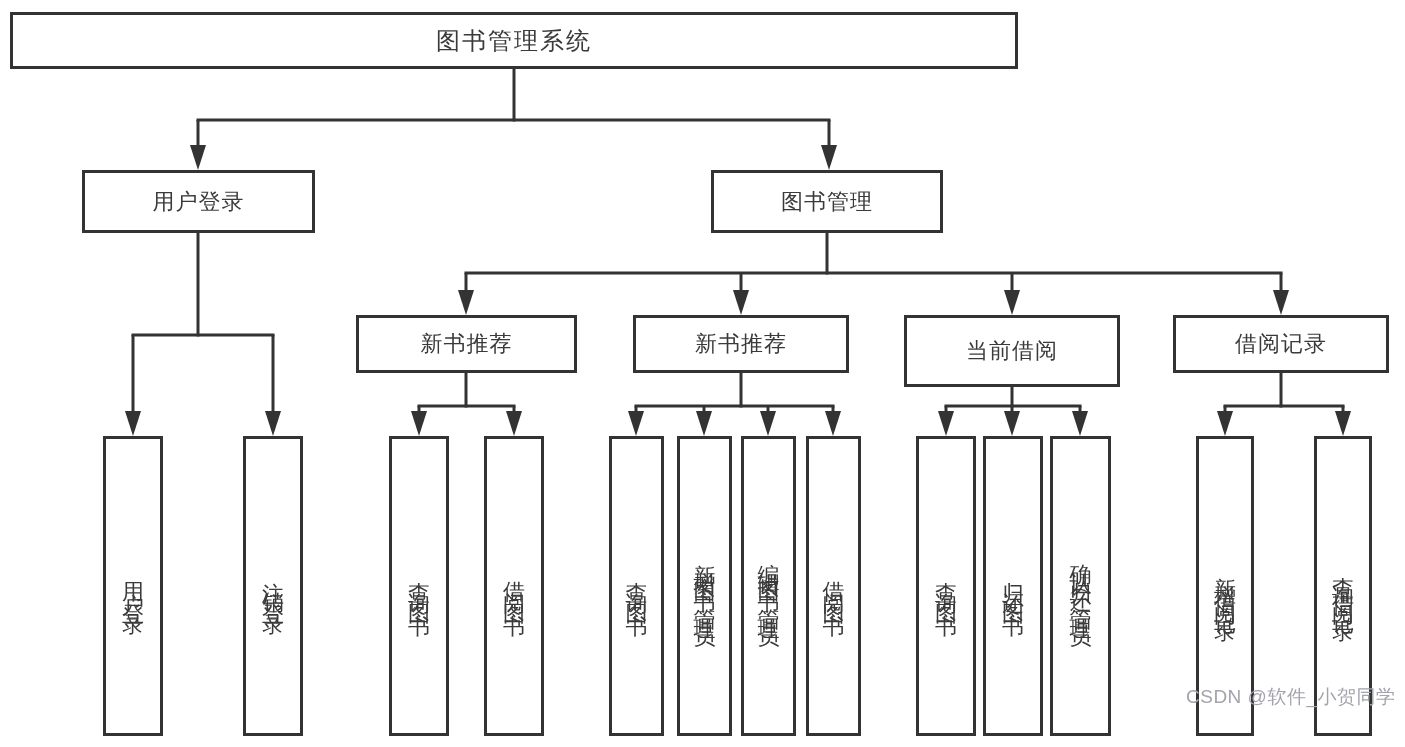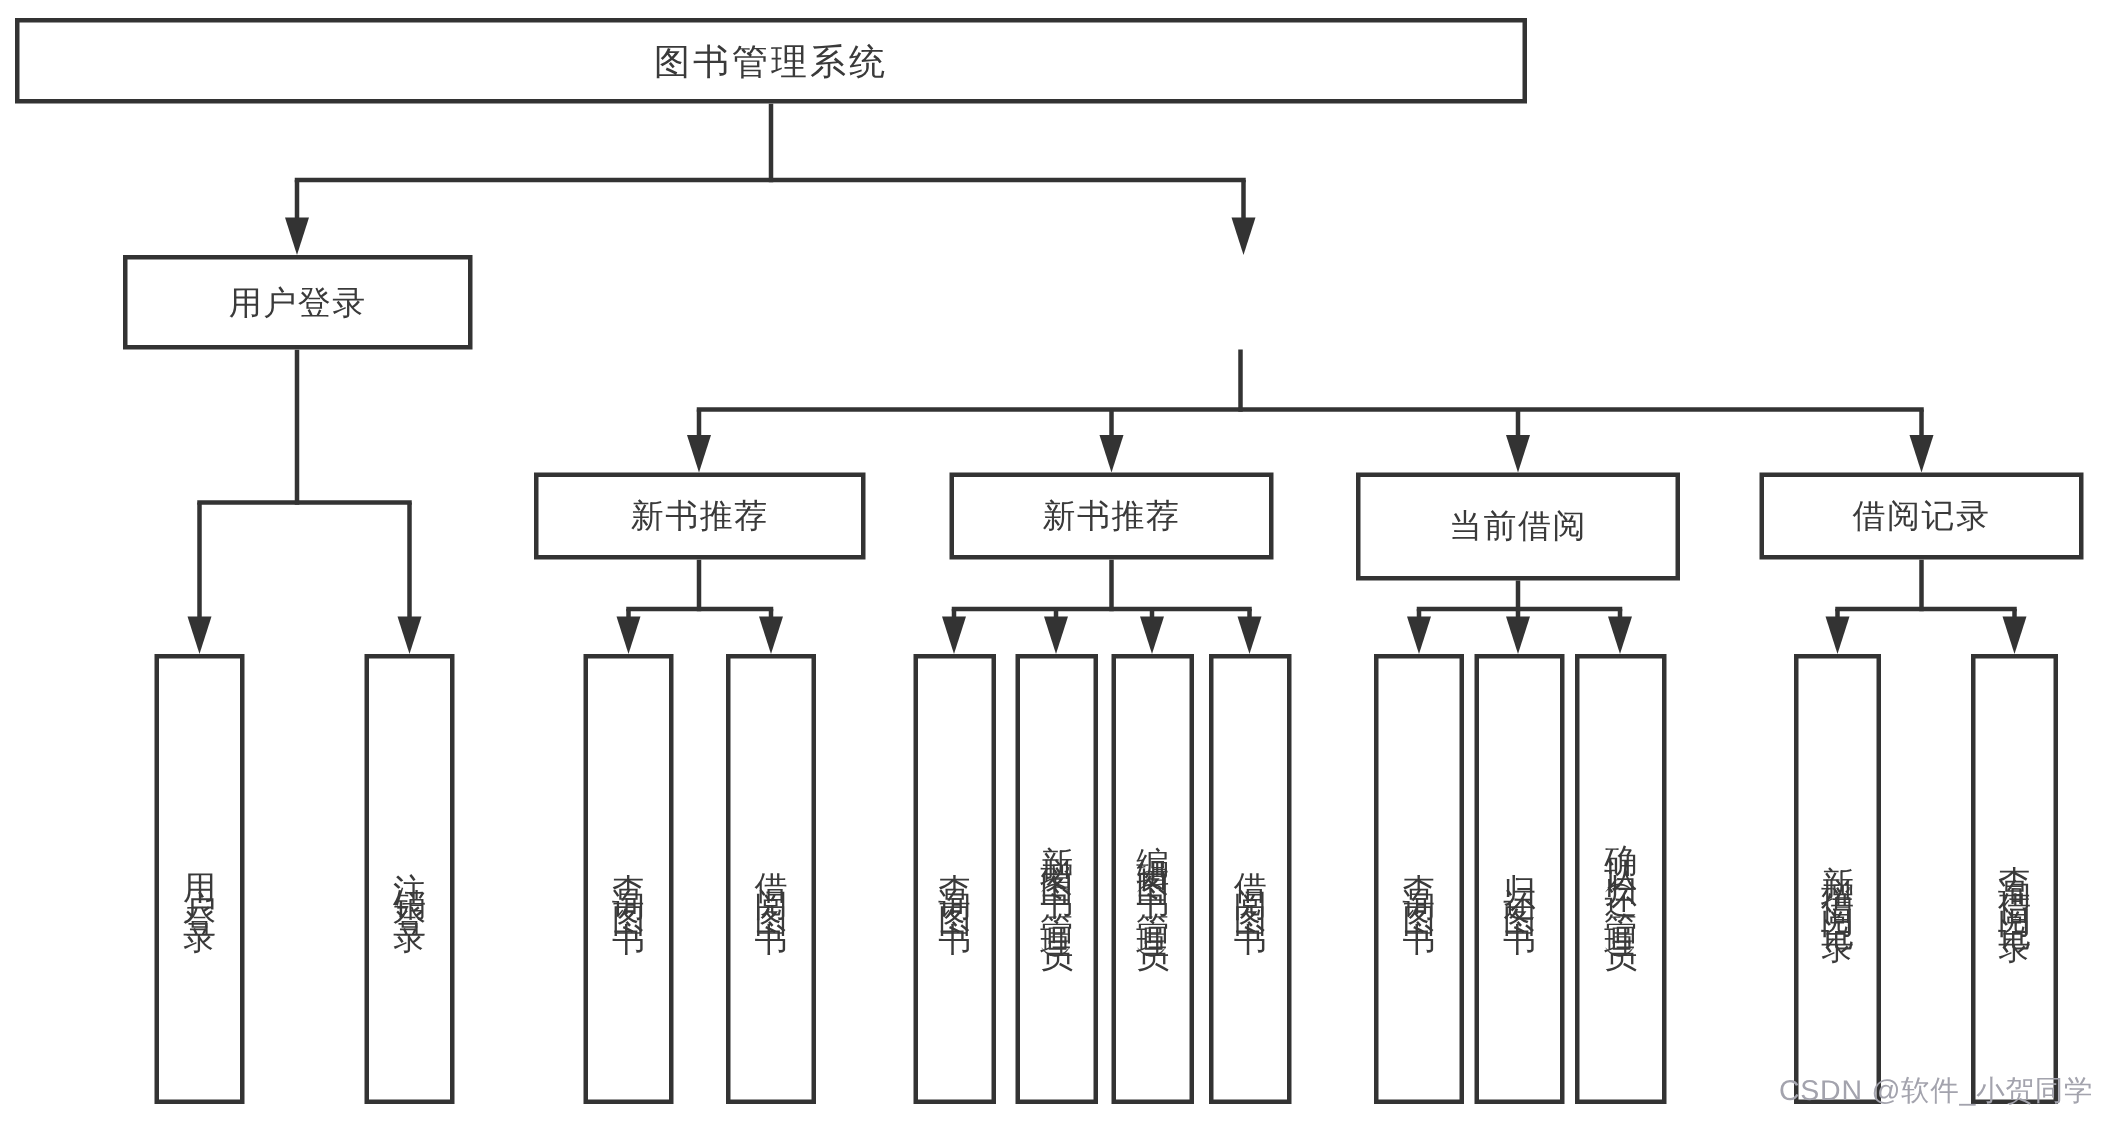--- a/index.html
+++ b/index.html
@@ -35,21 +35,21 @@
     writing-mode: vertical-lr;
     text-orientation: mixed;
     font-size: 22px;
     letter-spacing: 11px;
     line-height: 1;
   }
   .vbox.dense { letter-spacing: 9px; }
   .watermark {
     position: absolute;
     left: 1186px;
-    top: 714px;
+    top: 684px;
     font-size: 19px;
     color: #a3a3ad;
     letter-spacing: 0.5px;
     white-space: nowrap;
   }
 </style>
 </head>
 <body>
 
 <div class="canvas">
@@ -126,20 +126,21 @@
       <line x1="1225" y1="406" x2="1225" y2="416"></line>
       <polygon points="1217,411 1233,411 1225,436"></polygon>
       <line x1="1343" y1="406" x2="1343" y2="416"></line>
       <polygon points="1335,411 1351,411 1343,436"></polygon>
     </g>
   </svg>
 
   <div class="box hbox root-box" style="left:10px; top:12px; width:1008px; height:57px;">图书管理系统</div>
 
   <div class="box hbox" style="left:82px; top:170px; width:233px; height:63px;">用户登录</div>
+  <div class="box hbox" style="left:711px; top:170px; width:232px; height:63px;">图书管理</div>
 
   <div class="box hbox" style="left:356px; top:315px; width:221px; height:58px;text-align:right;">新书推荐</div>
   <div class="box hbox" style="left:633px; top:315px; width:216px; height:58px;">新书推荐</div>
   <div class="box hbox" style="left:904px; top:315px; width:216px; height:72px;">当前借阅</div>
   <div class="box hbox" style="left:1173px; top:315px; width:216px; height:58px;">借阅记录</div>
 
   <div class="box vbox" style="left:103px; top:436px; width:60px; height:300px;">用户登录</div>
   <div class="box vbox" style="left:243px; top:436px; width:60px; height:300px;">注销登录</div>
 
   <div class="box vbox" style="left:389px; top:436px; width:60px; height:300px;">查询图书</div>

